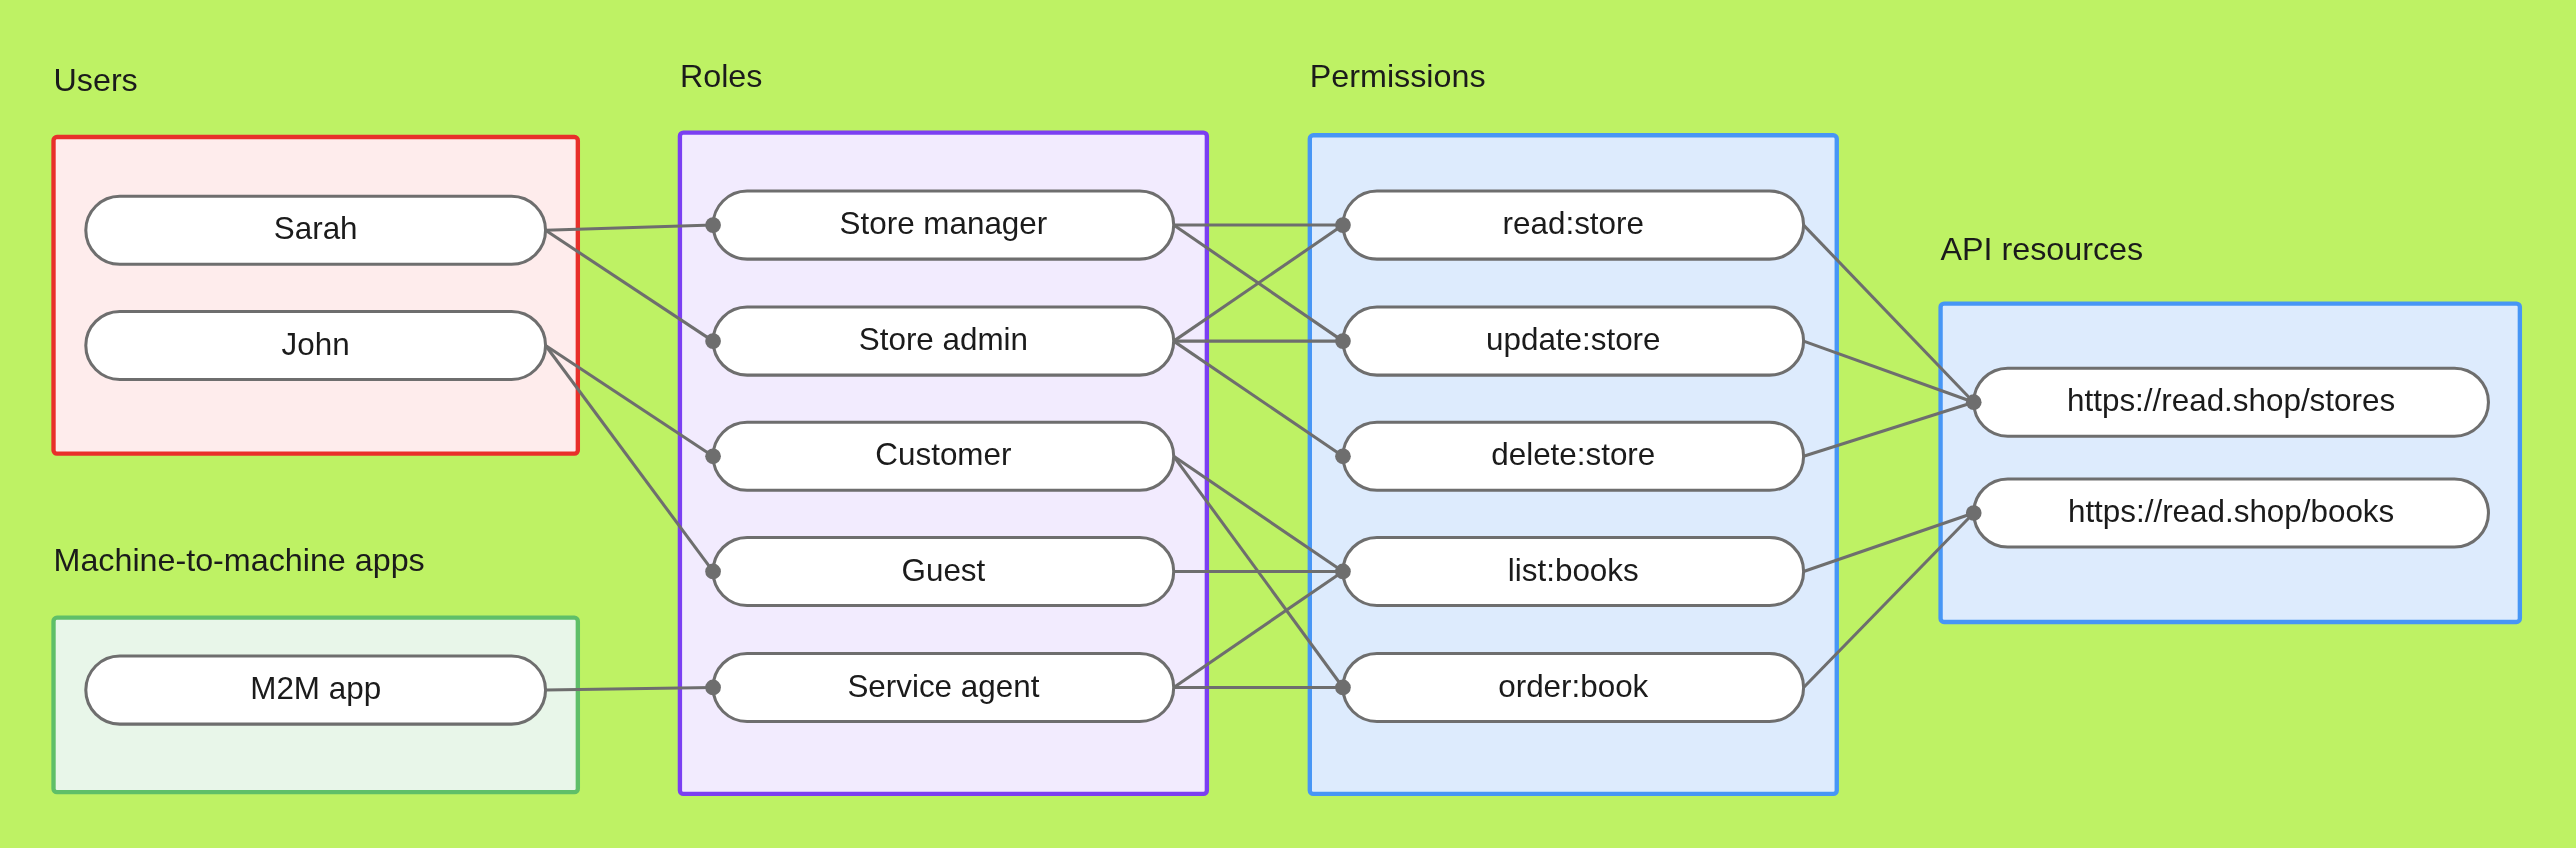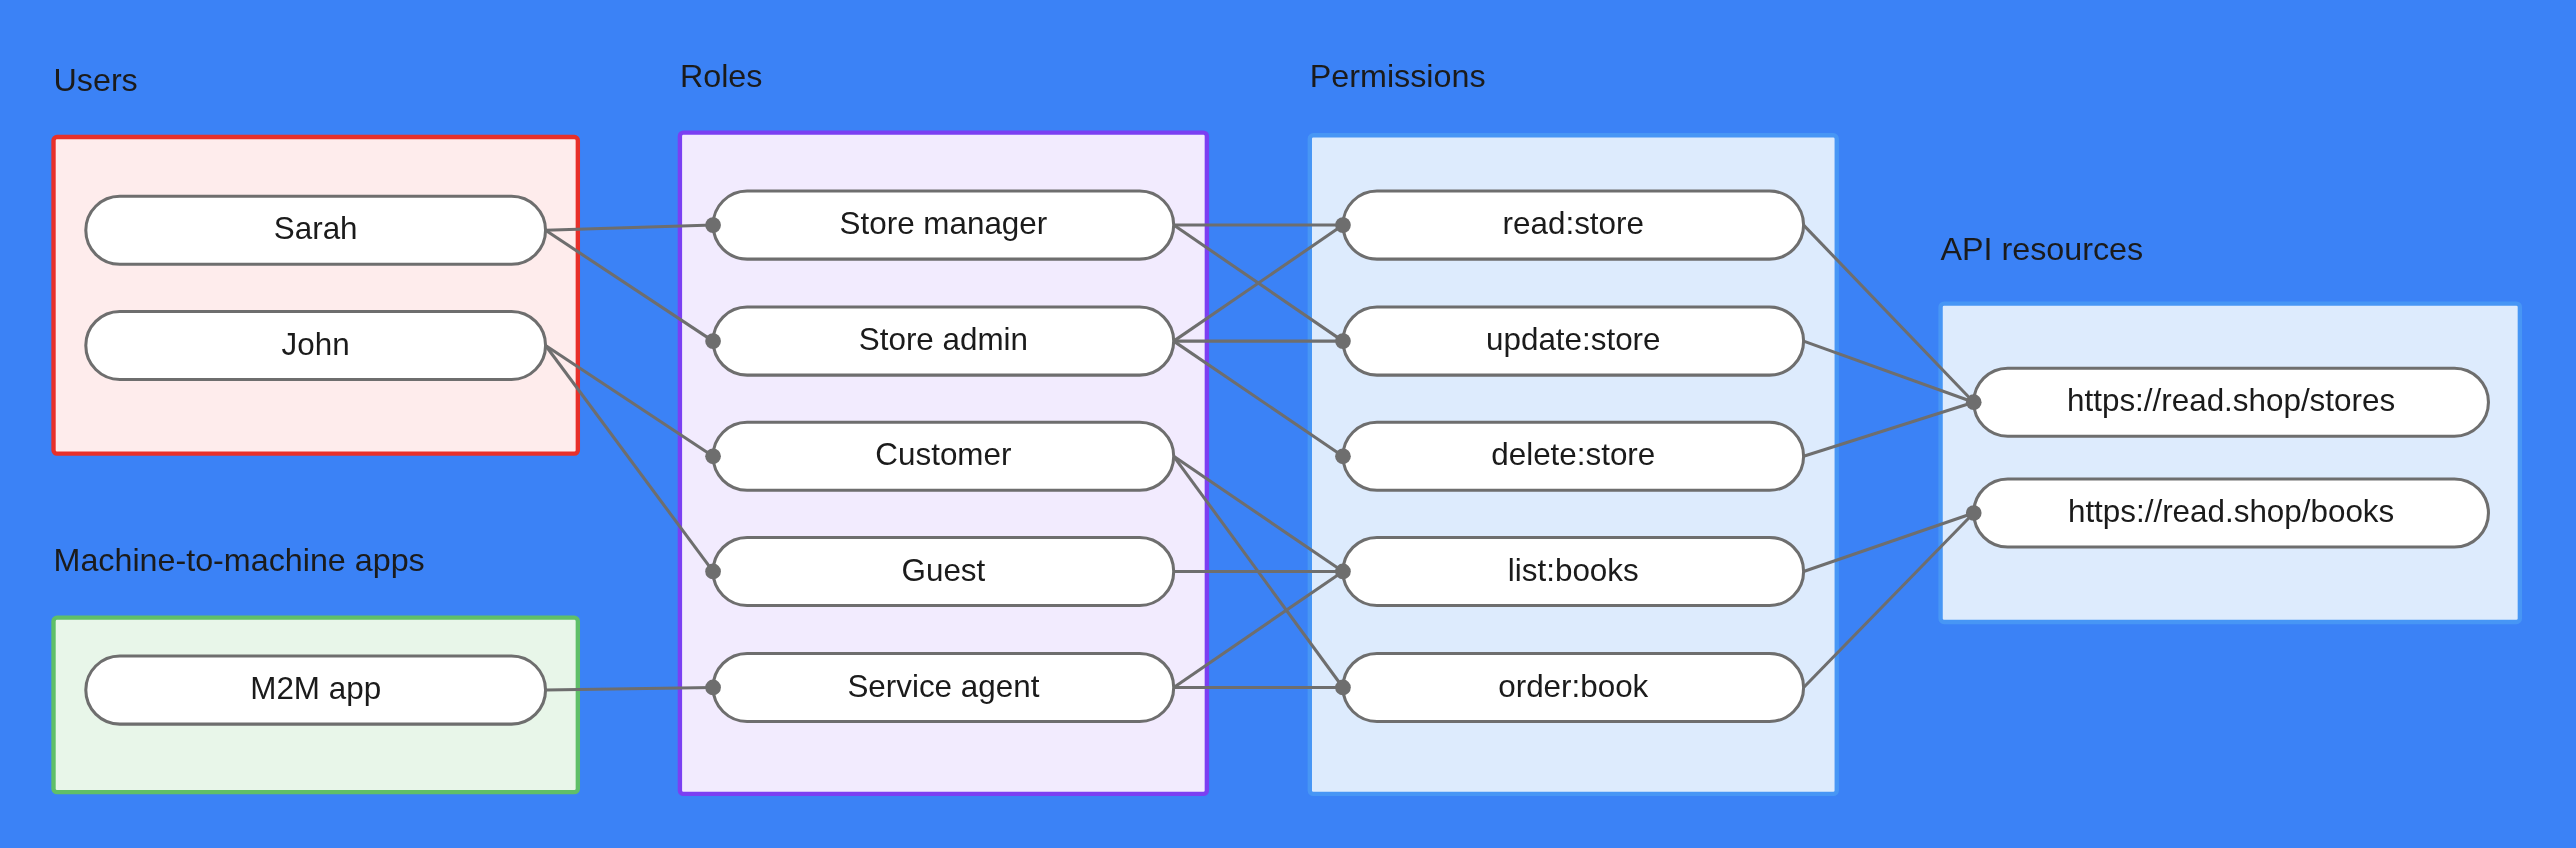--- a/index.html
+++ b/index.html
@@ -10,21 +10,21 @@
   body {
     width: 2576px;
     height: 848px;
     font-family: "Liberation Sans", sans-serif;
     overflow: hidden;
   }
   #diagram-root {
     position: relative;
     width: 2576px;
     height: 848px;
-    background: #3b82f6;
+    background: #bef264;
   }
   svg.diagram {
     position: absolute;
     inset: 0;
     width: 2576px;
     height: 848px;
     display: block;
   }
   .group-label {
     font-size: 37px;

